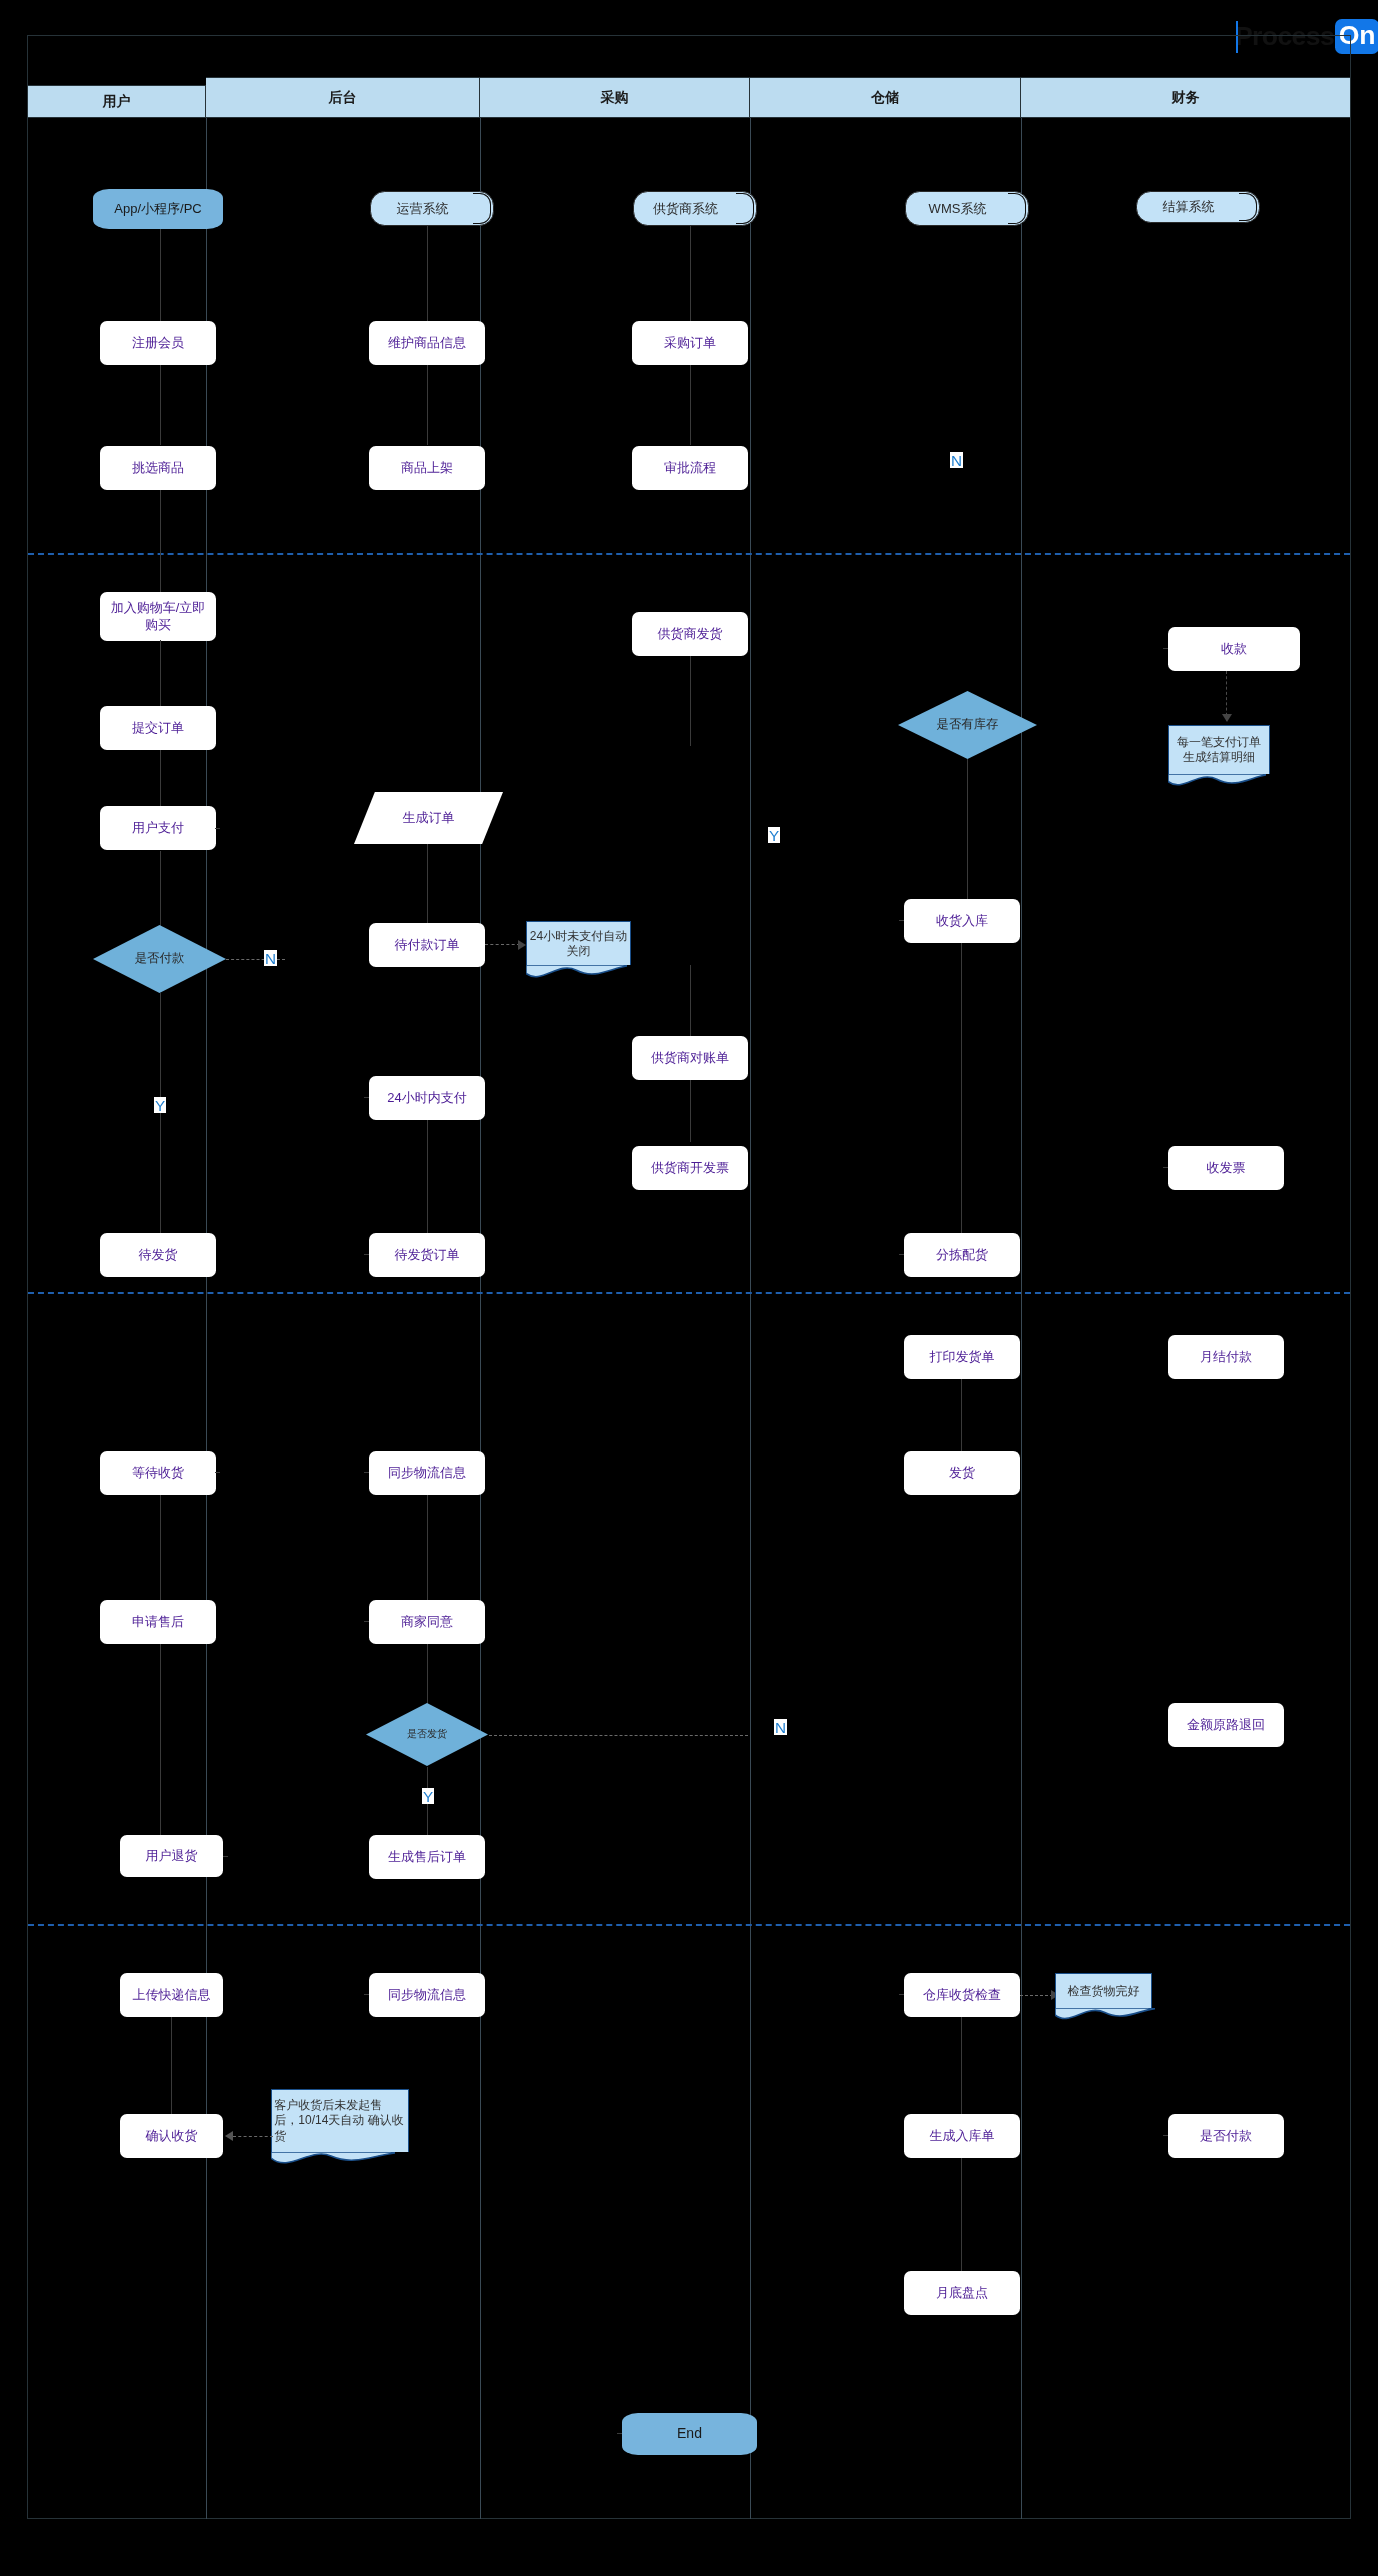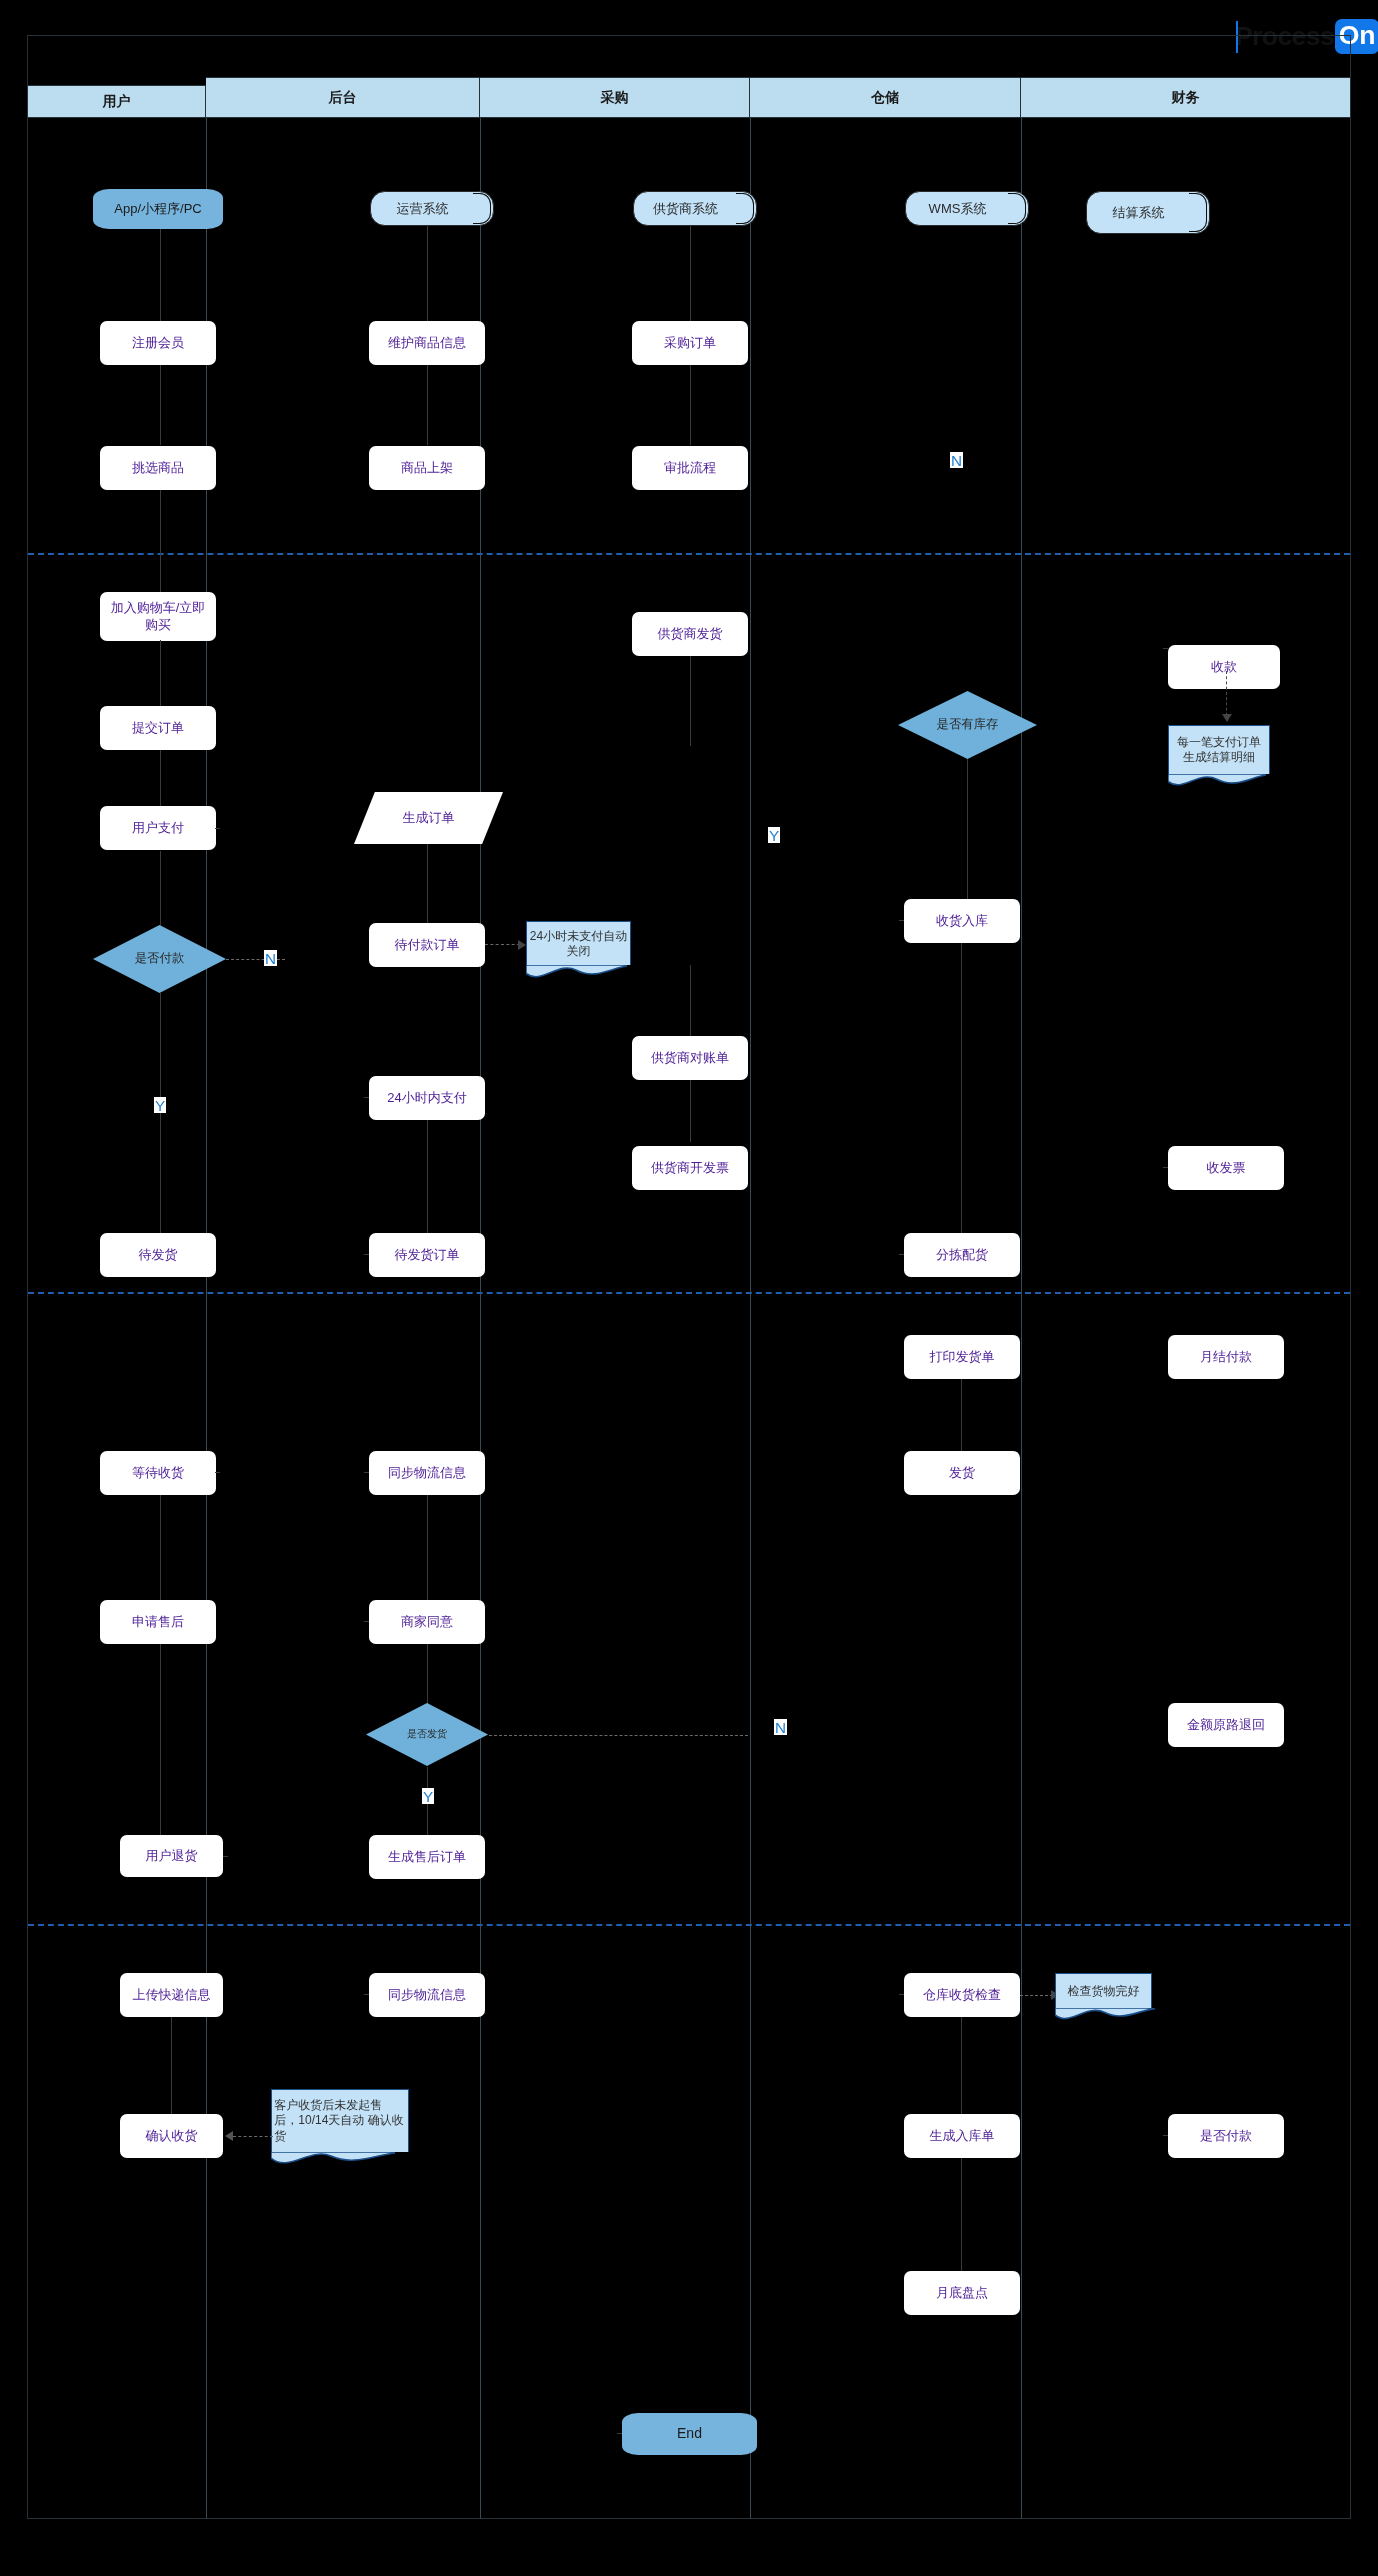--- a/index.html
+++ b/index.html
@@ -224,27 +224,27 @@
   <div class="node proc" style="left:904px;top:1973px;width:116px;height:44px;">仓库收货检查</div>
   <div class="hdash" style="left:1020px;top:1995px;width:33px;"></div>
   <div class="arrow-r" style="left:1051px;top:1990px;"></div>
   <div class="vline" style="left:961px;top:2017px;height:97px;"></div>
 
   <div class="node proc" style="left:904px;top:2114px;width:116px;height:44px;">生成入库单</div>
   <div class="vline" style="left:961px;top:2158px;height:113px;"></div>
 
   <div class="node proc" style="left:904px;top:2271px;width:116px;height:44px;">月底盘点</div>
 
-  <div class="cyl" style="left:1086px;top:191px;width:124px;height:43px;">
+  <div class="cyl" style="left:1136px;top:191px;width:124px;height:32px;">
     <div class="body"></div>
     <div class="cap"></div>
     <div class="lbl">结算系统</div>
   </div>
 
-  <div class="node proc" style="left:1168px;top:645px;width:112px;height:44px;">收款</div>
+  <div class="node proc" style="left:1168px;top:627px;width:132px;height:44px;">收款</div>
   <div class="vdash" style="left:1226px;top:671px;height:50px;"></div>
   <div class="arrow-d" style="left:1222px;top:714px;"></div>
 
   <div class="node proc" style="left:1168px;top:1146px;width:116px;height:44px;">收发票</div>
 
   <div class="node proc" style="left:1168px;top:1335px;width:116px;height:44px;">月结付款</div>
 
   <div class="node proc" style="left:1168px;top:1703px;width:116px;height:44px;">金额原路退回</div>
 
   <div class="node proc" style="left:1168px;top:2114px;width:116px;height:44px;">是否付款</div>

